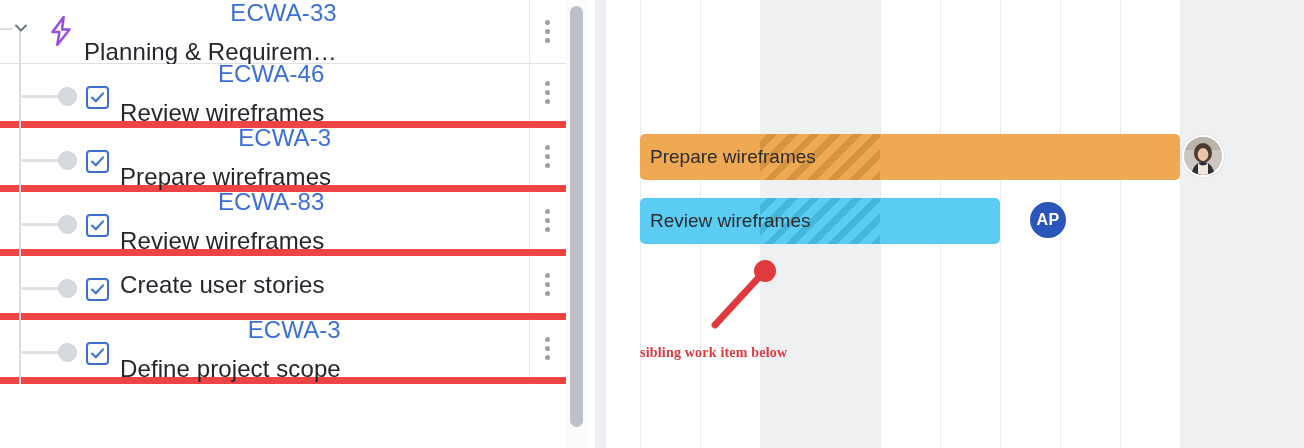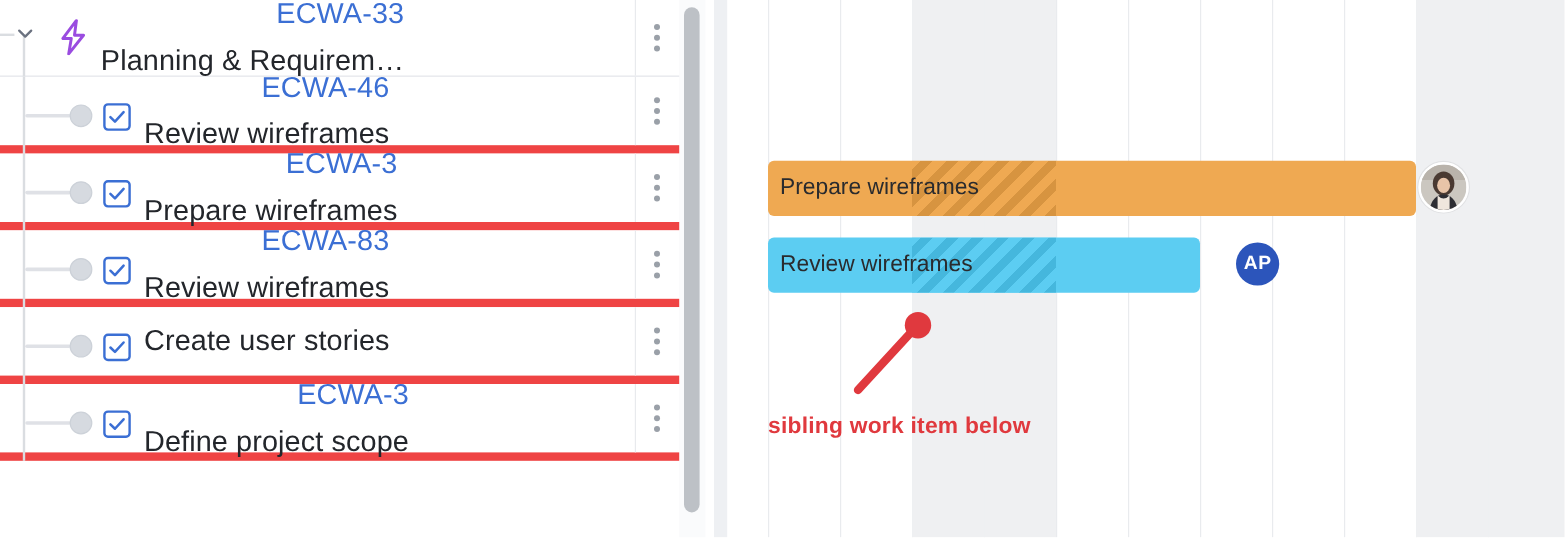--- a/index.html
+++ b/index.html
@@ -170,25 +170,26 @@
     box-shadow: 0 0 0 1px rgba(0,0,0,.06);
   }
 
   
   #annotation-svg {
     position: absolute; left: 0; top: 0; width: 709px; height: 448px;
     pointer-events: none; z-index: 20;
   }
   #annotation-text {
     position: absolute;
-    font-size: 19px; font-weight: bold;
+    font-size: 14px; font-weight: bold;
     color: #e0393e;
     letter-spacing: .2px;
     white-space: nowrap;
     z-index: 21;
+    font-family: Liberation Serif, serif;
   }
 </style>
 </head>
 <body>
 
 <div id="app">
 
   <div id="tree-panel">
     <div id="tree-rows">
         <div class="row epic">

